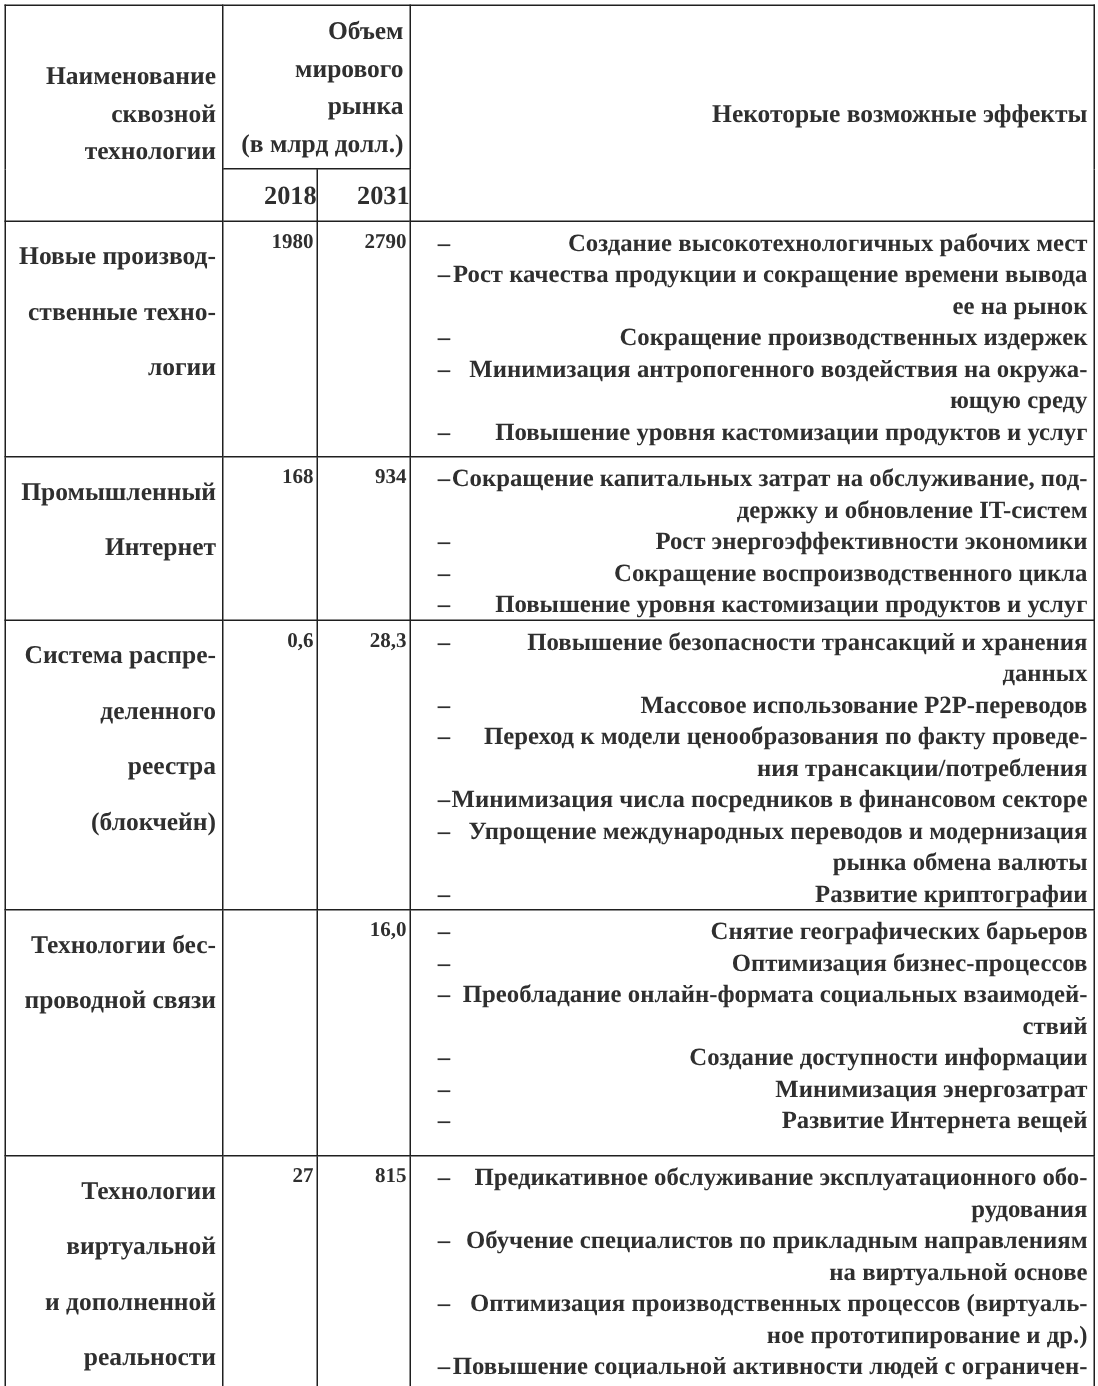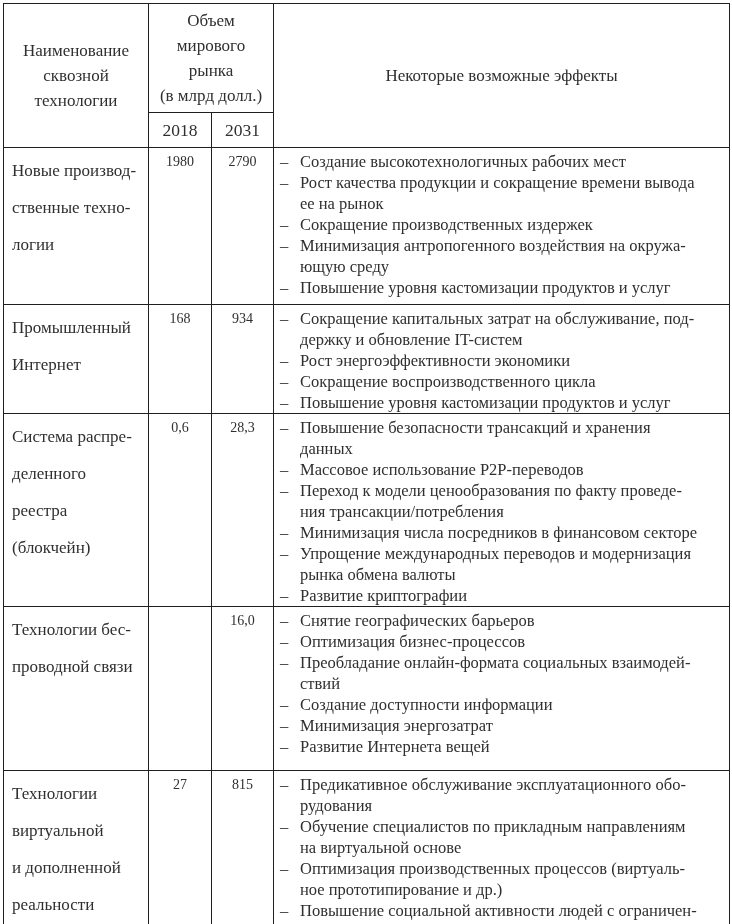--- a/index.html
+++ b/index.html
@@ -20,21 +20,22 @@
   table.tech {
     border-collapse: collapse;
     table-layout: fixed;
     width: 726px;
     height: 918px;
   }
   table.tech th,
   table.tech td {
     border: 1px solid #1f1f1f;
     box-sizing: border-box;
-    font-weight: normal;
+    font-weight: bold;
+    text-align: right;
   }
   
   th.hdr {
     text-align: center;
     vertical-align: middle;
     font-size: 17px;
     line-height: 25px;
     white-space: pre-line;
     padding: 4px 4px;
   }

